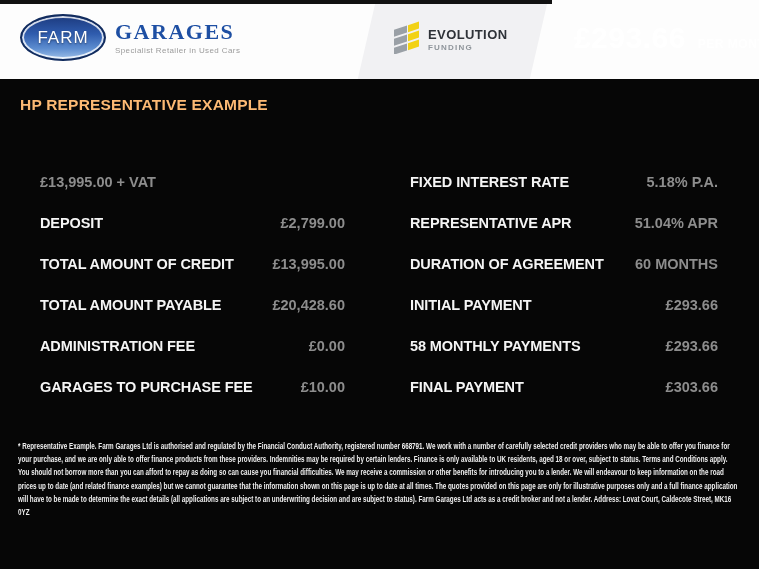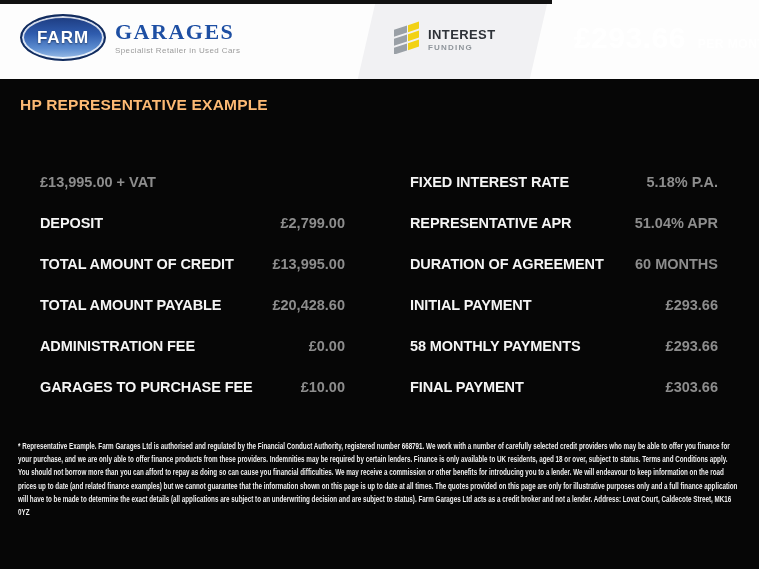--- a/index.html
+++ b/index.html
@@ -26,21 +26,21 @@
   .amount{font-size:30px;font-weight:bold;letter-spacing:0.5px;line-height:1;}
   .per{font-size:12px;font-weight:bold;margin-left:12px;letter-spacing:0.5px;}
   
   .farm-logo{position:absolute;left:20px;top:14px;display:flex;align-items:center;gap:9px;z-index:2;}
   .oval{
     width:86px;height:47px;border-radius:50%;
     background:linear-gradient(180deg,#1c3a7e 0%,#2f5cae 42%,#5c8ccf 75%,#9dbfe8 100%);
     border:2px solid #122c5e;box-shadow:inset 0 0 0 2px rgba(255,255,255,.8);
     display:flex;align-items:center;justify-content:center;box-sizing:border-box;
   }
-  .oval span{color:#fff;font-weight:bold;font-size:17px;letter-spacing:1px;text-shadow:0 1px 2px rgba(0,0,0,.45);text-align:center;}
+  .oval span{color:#fff;font-weight:normal;font-size:17px;letter-spacing:1px;text-shadow:0 1px 2px rgba(0,0,0,.45);text-align:center;}
   .garages{font-size:22px;font-weight:bold;color:#1e4fa3;letter-spacing:1.5px;line-height:1;font-family:Liberation Serif, serif;}
   .farm-tagline{font-size:8px;color:#9b9b9b;letter-spacing:0.4px;margin-top:3px;}
   
   .evolution{position:absolute;left:393px;top:21px;display:flex;align-items:center;gap:8px;z-index:2;}
   .evo-name{font-size:13px;font-weight:bold;color:#2e3238;letter-spacing:0.4px;line-height:1;}
   .evo-sub{font-size:8px;font-weight:bold;color:#8f959b;letter-spacing:1.2px;margin-top:2px;}
   
   .title{
     position:absolute;left:20px;top:96px;color:#fdba74;font-size:15.5px;
     font-weight:bold;letter-spacing:0.2px;margin:0;
@@ -84,21 +84,21 @@
             <rect x="1" y="9" width="13" height="7" fill="#9aa0a6"></rect>
             <rect x="15" y="9" width="11" height="7" fill="#f2d215"></rect>
             <rect x="1" y="18" width="13" height="7" fill="#9aa0a6"></rect>
             <rect x="15" y="18" width="11" height="7" fill="#f2d215"></rect>
             <rect x="1" y="27" width="13" height="7" fill="#9aa0a6"></rect>
             <rect x="15" y="27" width="11" height="7" fill="#f2d215"></rect>
           </g>
         </svg>
       </span>
       <div>
-        <div class="evo-name">INTEREST</div>
+        <div class="evo-name">EVOLUTION</div>
         <div class="evo-sub">FUNDING</div>
       </div>
     </div>
 
     <div class="price-banner">
       <div class="price-inner">
         <span class="amount">£293.66</span>
         <span class="per">PER MONTH*</span>
       </div>
     </div>

